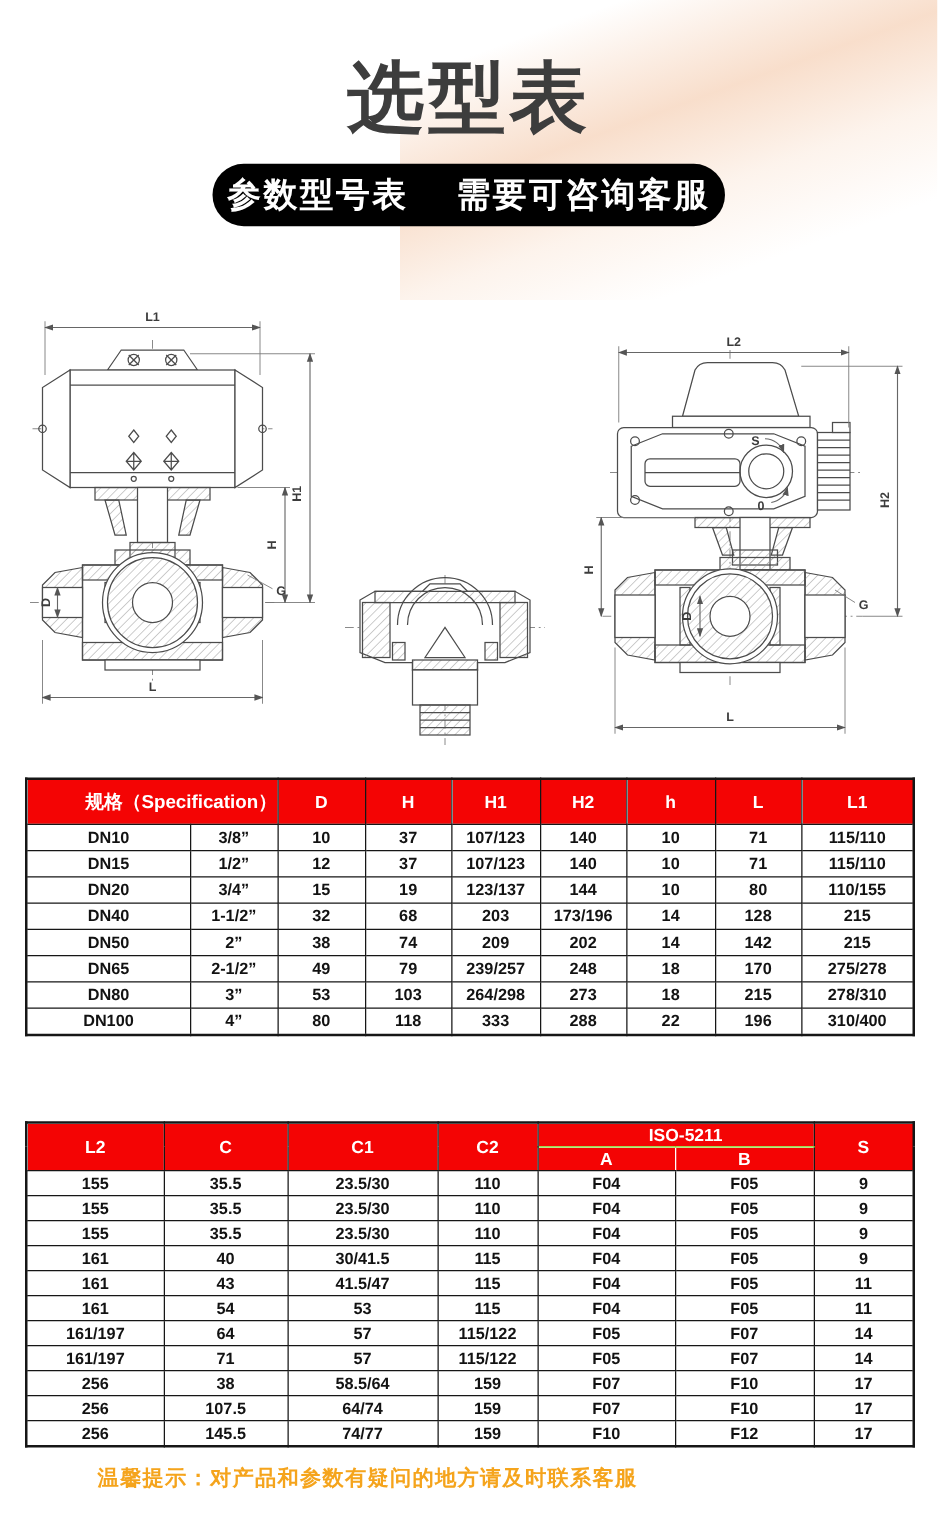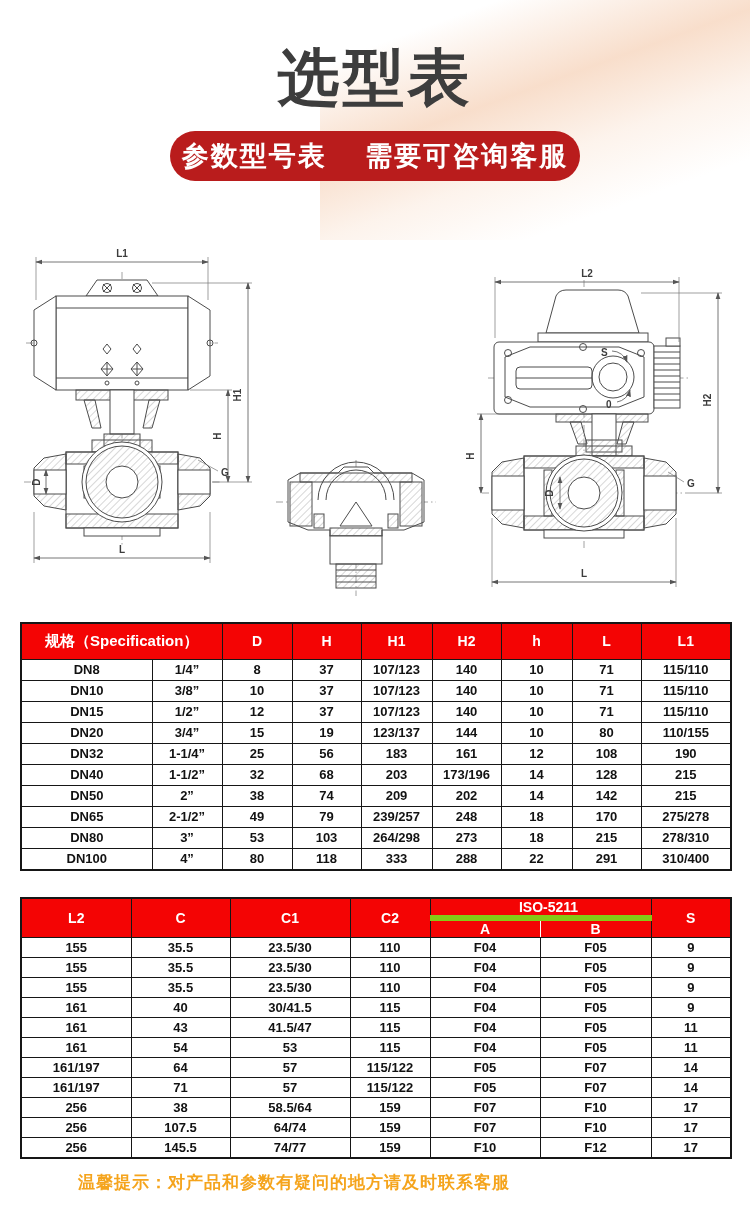--- a/index.html
+++ b/index.html
@@ -16,40 +16,40 @@
                       rgba(250,229,213,0.45) 60%, rgba(255,255,255,0) 78%);
     pointer-events:none;
   }
   .title {
     position:absolute; top:36px; left:0; width:100%;
     text-align:center; font-size:62px; font-weight:900; color:#3d3d3d;
     letter-spacing:3px;
   }
   .banner {
     position:absolute; left:170px; top:131px; width:410px; height:50px;
-    background:#b91c1c; border-radius:26px;
+    background:#000000; border-radius:26px;
     display:flex; align-items:center; justify-content:center;
     color:#ffffff; font-size:27px; font-weight:bold; letter-spacing:2px;
     white-space:pre;
   }
   .drawings { position:absolute; left:0; top:230px; width:750px; height:380px; }
   .drawings svg { display:block; }
 
   table { border-collapse:collapse; table-layout:fixed; position:absolute; left:20px; width:710px; background:#fff; }
   .t1 { top:622px; }
   .t2 { top:897px; }
   th, td { border:1px solid #161616; text-align:center; vertical-align:middle; overflow:hidden; }
   table { border:2px solid #161616; }
   th {
     background:#f40404; color:#ffffff; font-weight:bold; font-size:14px;
   }
   .t1 thead th { height:36px; }
-  .t1 thead th.spec { font-size:15px; }
+  .t1 thead th.spec { font-size:15px;text-align:right; }
   .t2 thead th.hrow { height:19px; }
-  th.iso-top { border-bottom:6px solid #84cc16;padding-left:16px; }
+  th.iso-top { border-bottom:1px solid #84cc16;padding-left:16px; }
   th.iso-a  { border-right:1px solid #ffffff; }
   td { height:20px; font-size:13px; font-weight:bold; color:#121212; line-height:20px; }
   .t2 td { height:19px; line-height:19px; }
 
   .footer-note {
     position:absolute; left:34px; top:1171px;
     color:#f5a41c; font-size:17px; font-weight:bold; letter-spacing:1px;margin-left:44px;
   }
 
   
@@ -293,31 +293,20 @@
         <th>H</th>
         <th>H1</th>
         <th>H2</th>
         <th>h</th>
         <th>L</th>
         <th>L1</th>
       </tr>
     </thead>
     <tbody id="t1-body">
         <tr>
-          <td>DN8</td>
-          <td>1/4”</td>
-          <td>8</td>
-          <td>37</td>
-          <td>107/123</td>
-          <td>140</td>
-          <td>10</td>
-          <td>71</td>
-          <td>115/110</td>
-        </tr>
-        <tr>
           <td>DN10</td>
           <td>3/8”</td>
           <td>10</td>
           <td>37</td>
           <td>107/123</td>
           <td>140</td>
           <td>10</td>
           <td>71</td>
           <td>115/110</td>
         </tr>
@@ -337,31 +326,20 @@
           <td>3/4”</td>
           <td>15</td>
           <td>19</td>
           <td>123/137</td>
           <td>144</td>
           <td>10</td>
           <td>80</td>
           <td>110/155</td>
         </tr>
         <tr>
-          <td>DN32</td>
-          <td>1-1/4”</td>
-          <td>25</td>
-          <td>56</td>
-          <td>183</td>
-          <td>161</td>
-          <td>12</td>
-          <td>108</td>
-          <td>190</td>
-        </tr>
-        <tr>
           <td>DN40</td>
           <td>1-1/2”</td>
           <td>32</td>
           <td>68</td>
           <td>203</td>
           <td>173/196</td>
           <td>14</td>
           <td>128</td>
           <td>215</td>
         </tr>
@@ -399,21 +377,21 @@
           <td>278/310</td>
         </tr>
         <tr>
           <td>DN100</td>
           <td>4”</td>
           <td>80</td>
           <td>118</td>
           <td>333</td>
           <td>288</td>
           <td>22</td>
-          <td>291</td>
+          <td>196</td>
           <td>310/400</td>
         </tr>
       </tbody>
   </table>
 
   <table class="t2">
     <colgroup>
       <col style="width:110px">
         <col style="width:99px">
         <col style="width:120px">

